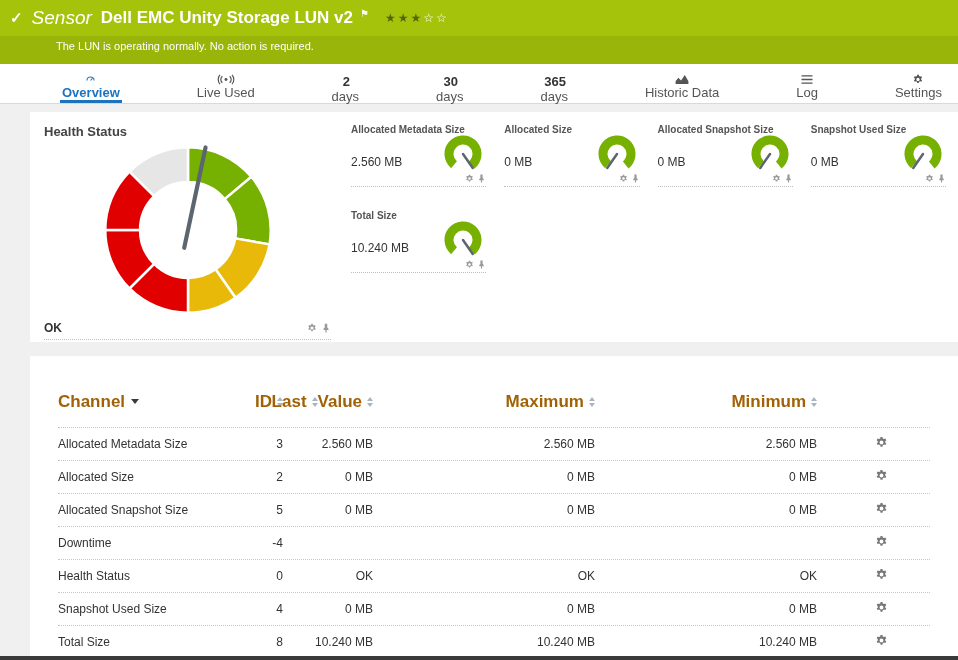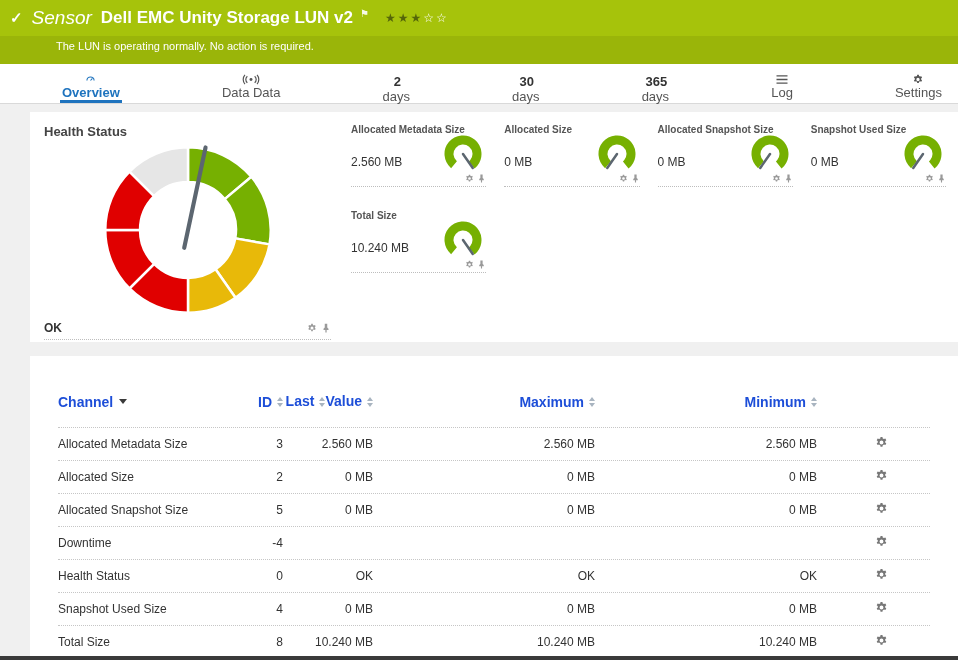--- a/index.html
+++ b/index.html
@@ -44,21 +44,21 @@
   .glabel { font-size:10px; font-weight:bold; color:#555; white-space:nowrap; }
   .grow { display:flex; justify-content:space-between; align-items:flex-end; margin-top:0px; }
   .gvalue { font-size:12px; color:#333; margin-bottom:14px; }
   .gright { display:flex; flex-direction:column; align-items:flex-end; }
   .gicons { display:flex; gap:3px; color:#9a9a9a; margin-top:-1px; }
   .gicons span { display:inline-flex; cursor:pointer; }
   .gdots { border-top:1px dotted #bdbdbd; margin-top:3px; }
   
   .table-panel { margin-top:14px; padding:20px 28px 0 28px; height:318px; }
   .trow, .thead { display:grid; grid-template-columns:160px 65px 90px 222px 222px 1fr; align-items:center; }
-  .thead { height:52px; border-bottom:1px dotted #c6c6c6; color:#1d4ed8; font-size:14px; font-weight:bold; cursor:pointer; }
+  .thead { height:52px; border-bottom:1px dotted #c6c6c6; color:#a16207; font-size:17px; font-weight:bold; cursor:pointer; }
   .trow  { height:33px; border-bottom:1px dotted #c6c6c6; font-size:12px; color:#333; }
   .c-right { text-align:right; }
   .c-act { text-align:right; padding-right:42px; color:#777; }
   .c-act span { display:inline-flex; cursor:pointer; }
   .hcell { display:flex; align-items:center; }
   .hcell.c-right { justify-content:flex-end; }
   .two-line { display:flex; flex-direction:row; align-items:flex-end; line-height:1.25; }
   .two-line > div { display:flex; align-items:center; }
   .sort { display:inline-flex; flex-direction:column; gap:2px; margin-left:5px; }
   .sort i { width:0; height:0; border-left:3px solid transparent; border-right:3px solid transparent; }
@@ -116,33 +116,39 @@
   <div class="tab active">
     <svg width="15" height="15">
         <use href="#i-speedo"></use>
       </svg>
     <span>Overview</span>
   </div>
   <div class="tab">
     <svg width="18" height="12">
         <use href="#i-live"></use>
       </svg>
-    <span>Data Data</span>
+    <span>Live Used</span>
   </div>
   <div class="tab">
     <span class="num">2</span>
     <span>days</span>
   </div>
   <div class="tab">
     <span class="num">30</span>
     <span>days</span>
   </div>
   <div class="tab">
     <span class="num">365</span>
     <span>days</span>
+  </div>
+  <div class="tab">
+    <svg width="16" height="12">
+        <use href="#i-chart"></use>
+      </svg>
+    <span>Historic Data</span>
   </div>
   <div class="tab">
     <svg width="14" height="12">
         <use href="#i-log"></use>
       </svg>
     <span>Log</span>
   </div>
   <div class="tab">
     <svg width="14" height="14">
         <use href="#i-gear"></use>

